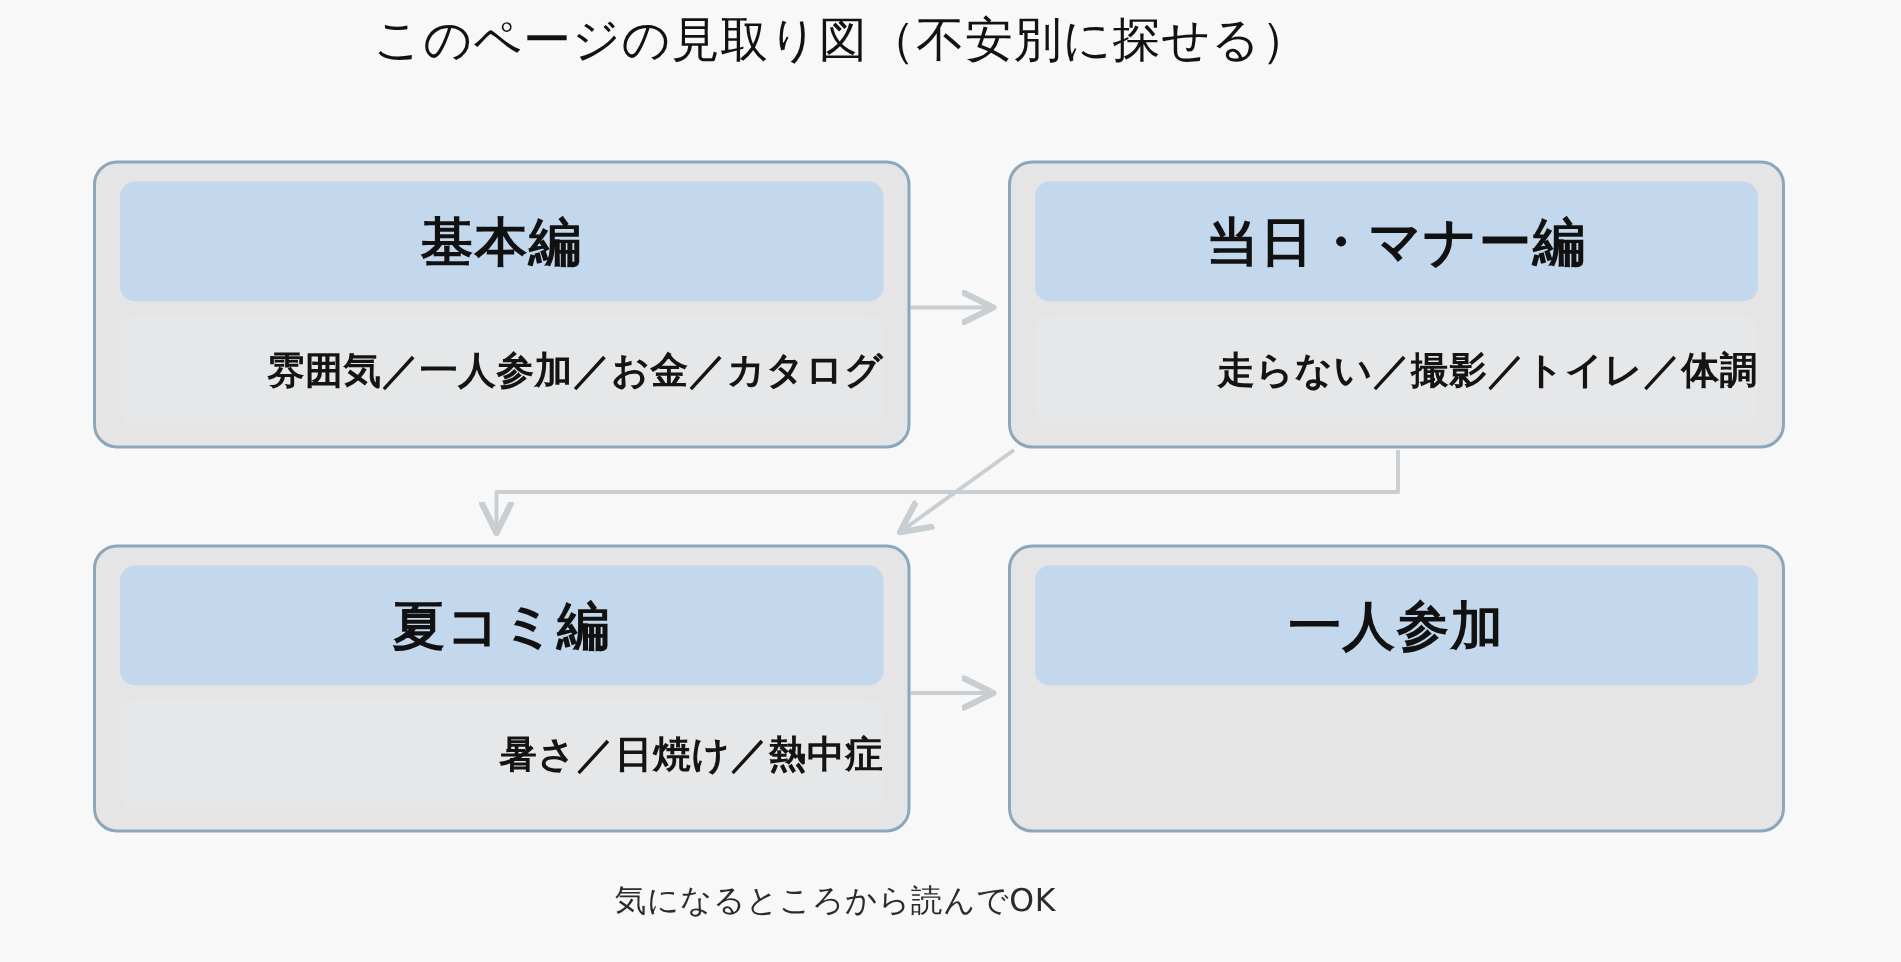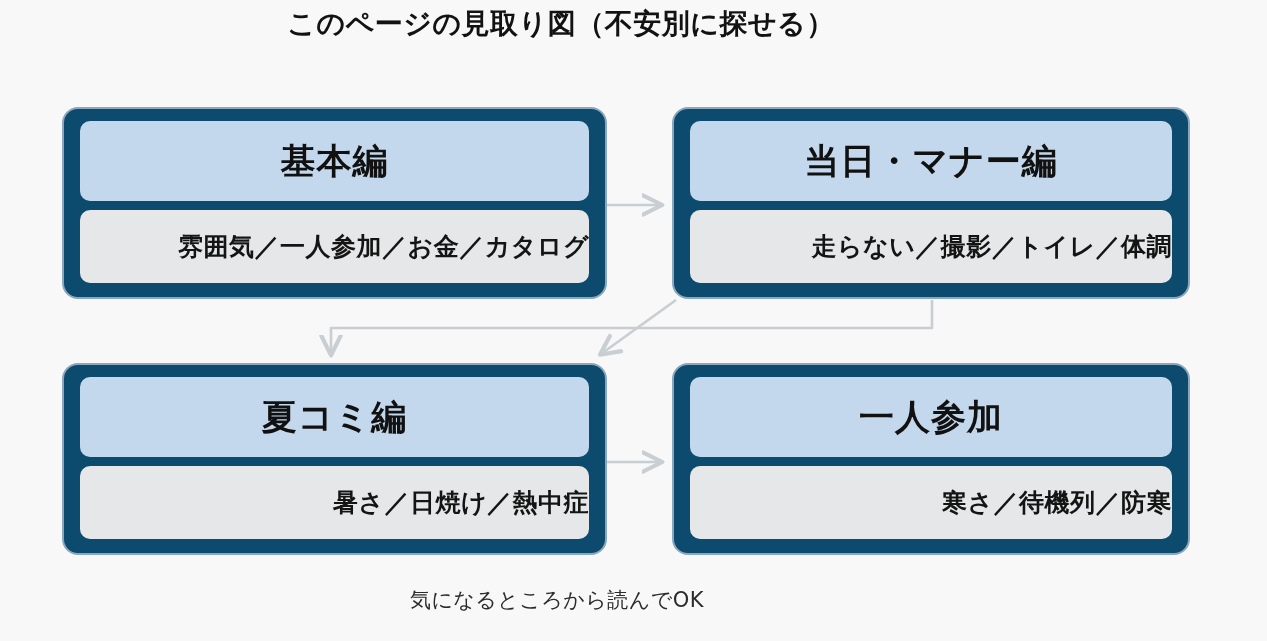--- a/index.html
+++ b/index.html
@@ -14,22 +14,22 @@
     overflow: hidden;
     position: relative;
   }
 
   #page-title {
     position: absolute;
     top: 8px;
     left: 0;
     width: 1122px;
     text-align: center;
-    font-size: 28px;
-    font-weight: bold;
+    font-size: 32px;
+    font-weight: normal;
     color: #121212;
     letter-spacing: 0.5px;
     line-height: 1.15;
     white-space: nowrap;
   }
 
   .diagram {
     position: absolute;
     top: 0; left: 0;
     width: 1267px;
@@ -43,21 +43,21 @@
     width: 1267px;
     height: 641px;
     z-index: 1;
   }
 
   
   .node {
     position: absolute;
     z-index: 2;
     box-sizing: border-box;
-    background: #0c4a6e;
+    background: #e5e5e5;
     border: 2.5px solid #8ba7bd;
     border-radius: 16px;
     padding: 12px 16px 14px 16px;
     display: flex;
     flex-direction: column;
     gap: 9px;
   }
   .node-left  { left: 62px;  width: 545px; }
   .node-right { left: 672px; width: 518px; }
   .node-top    { top: 107px; height: 192px; }
@@ -162,20 +162,17 @@
     </div>
     <div class="node-body">
       <span class="node-body-text">暑さ／日焼け／熱中症</span>
     </div>
   </div>
 
   <div class="node node-right node-bottom">
     <div class="node-header">
       <span class="node-header-text">一人参加</span>
     </div>
-    <div class="node-body">
-      <span class="node-body-text">寒さ／待機列／防寒</span>
-    </div>
   </div>
 
   <div id="footer-note">気になるところから読んでOK</div>
 
 </div>
 
 </body></html>

